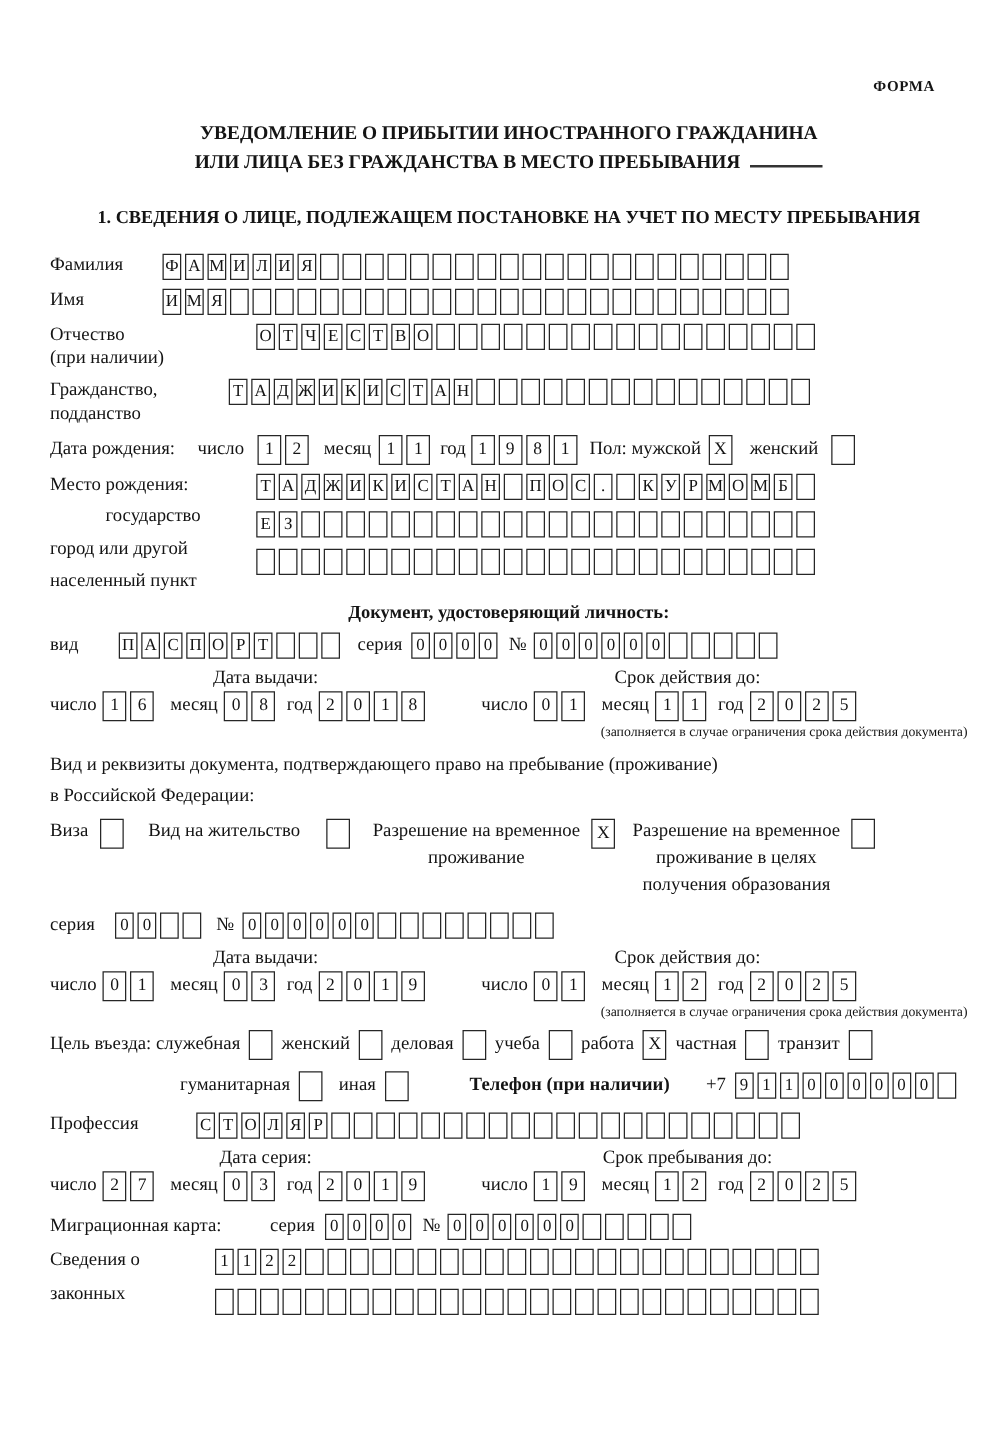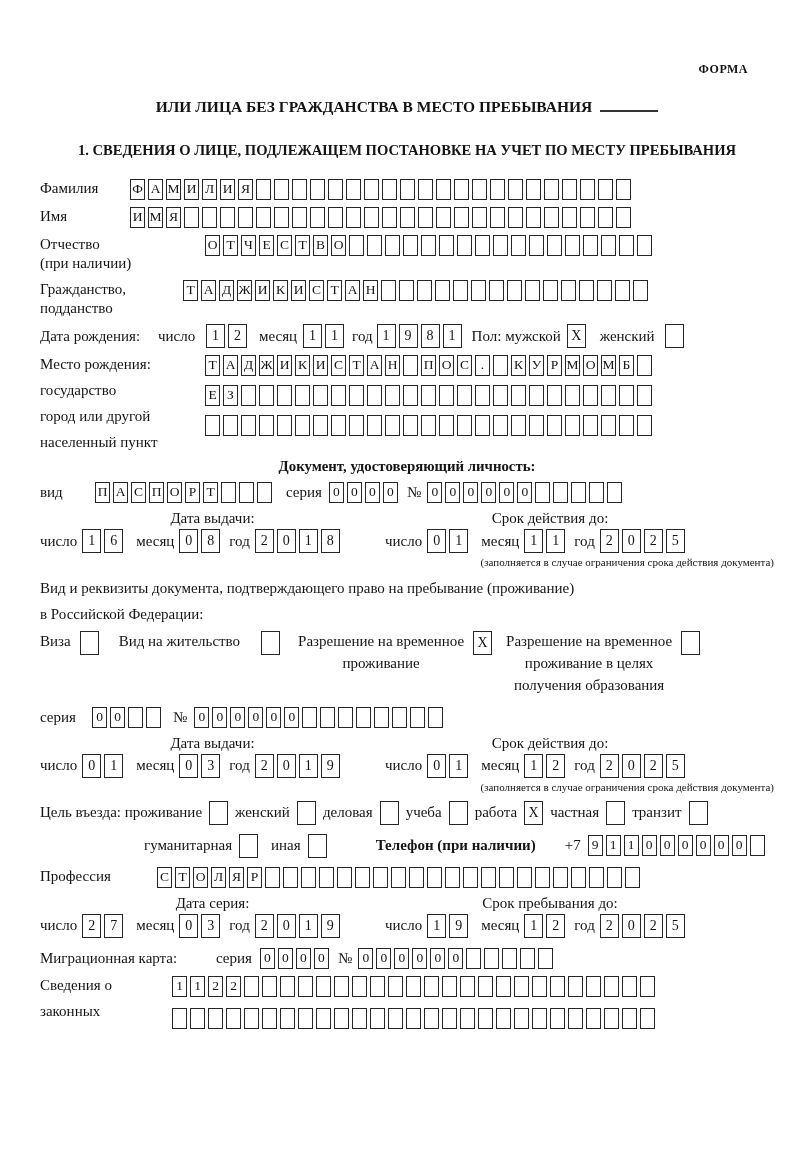--- a/index.html
+++ b/index.html
@@ -57,20 +57,21 @@
 </style>
 </head>
 <body>
 
 <div class="page">
 
 
   <div class="forma">ФОРМА</div>
 
   <div class="title">
+    <div>УВЕДОМЛЕНИЕ О ПРИБЫТИИ ИНОСТРАННОГО ГРАЖДАНИНА</div>
     <div><span>ИЛИ ЛИЦА БЕЗ ГРАЖДАНСТВА В МЕСТО ПРЕБЫВАНИЯ</span><span class="blank"></span></div>
   </div>
 
   <div class="sect">1. СВЕДЕНИЯ О ЛИЦЕ, ПОДЛЕЖАЩЕМ ПОСТАНОВКЕ НА УЧЕТ ПО МЕСТУ ПРЕБЫВАНИЯ</div>
 
   <div class="row">
     <div class="lbl w90">Фамилия</div>
     <div class="cells">
         <span class="cell">Ф</span>
         <span class="cell">А</span>
@@ -231,21 +232,21 @@
       </span>
     <span class="lbl" style="margin:0 10px 0 14px;">женский</span>
     <span class="cells cb">
         <span class="cell"></span>
       </span>
   </div>
 
   <div class="row mt4">
     <div class="lbl w165">
       <div>Место рождения:</div>
-      <div style="margin-top:7px;">государство</div>
+      <div style="margin-top:7px;text-align:center;">государство</div>
       <div style="margin-top:7px;">город или другой</div>
       <div style="margin-top:7px;">населенный пункт</div>
     </div>
     <div class="stack">
       <div class="cells">
           <span class="cell">Т</span>
           <span class="cell">А</span>
           <span class="cell">Д</span>
           <span class="cell">Ж</span>
           <span class="cell">И</span>
@@ -518,21 +519,21 @@
           <span class="cell">2</span>
           <span class="cell">0</span>
           <span class="cell">2</span>
           <span class="cell">5</span>
         </span>
     </div>
   </div>
   <div class="note">(заполняется в случае ограничения срока действия документа)</div>
 
   <div class="purpose-line">
-    <span>Цель въезда: проживание</span>
+    <span>Цель въезда: служебная</span>
     <span class="cells cb">
         <span class="cell"></span>
       </span>
     <span>женский</span>
     <span class="cells cb">
         <span class="cell"></span>
       </span>
     <span>деловая</span>
     <span class="cells cb">
         <span class="cell"></span>

